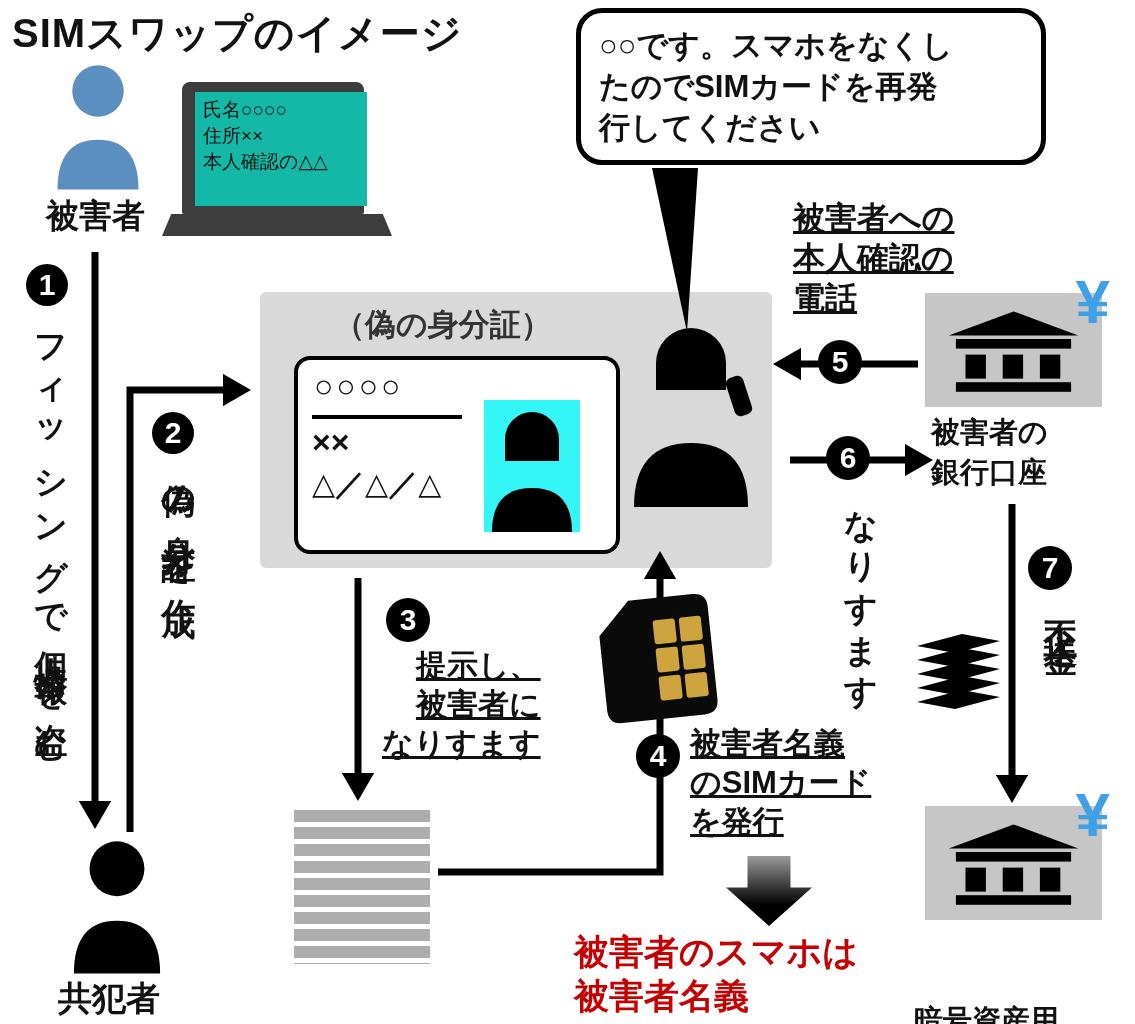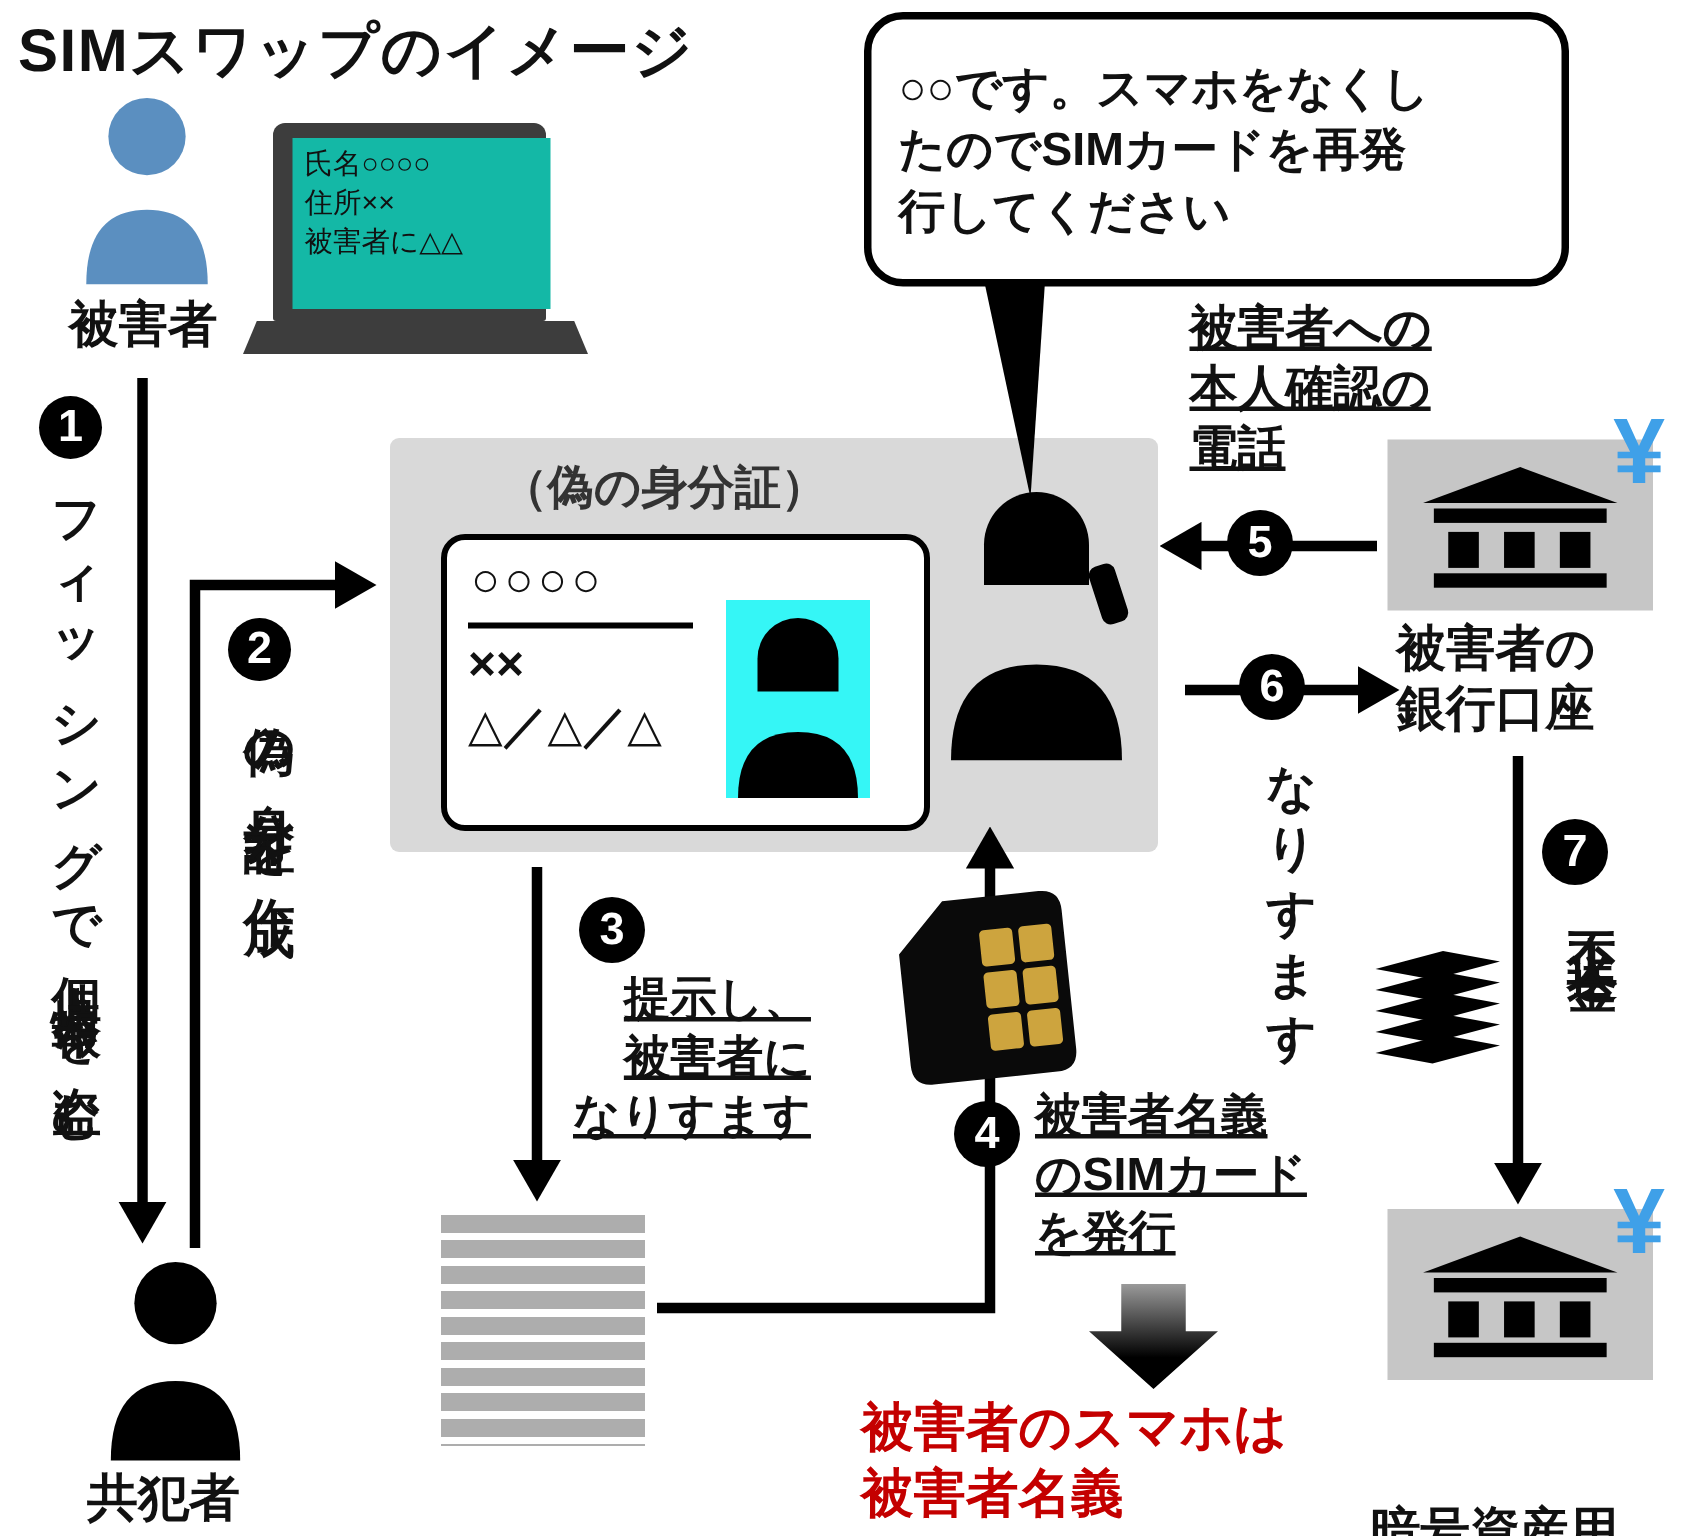--- a/index.html
+++ b/index.html
@@ -13,37 +13,37 @@
   .vtext{writing-mode:vertical-rl;text-orientation:mixed;font-weight:700;white-space:nowrap;}
   .badge{
     width:44px;height:44px;border-radius:50%;background:#000;color:#fff;
     font-size:30px;font-weight:700;display:flex;align-items:center;justify-content:center;
     z-index:6;
   }
   .step-text{font-size:31px;font-weight:700;line-height:39px;white-space:nowrap;text-decoration:underline;}
   .step-text span{display:block;}
   .bubble{
     width:424px;border:5px solid #000;border-radius:26px;background:#fff;
-    padding:25px 18px;font-size:31px;line-height:41px;font-weight:700;z-index:5;
+    padding:12px 18px;font-size:31px;line-height:41px;font-weight:700;z-index:5;
   }
   .bubble span{display:block;white-space:nowrap;}
   .panel{background:#d9d9d9;border-radius:6px;z-index:1;}
   .panel-caption{font-size:31px;font-weight:700;color:#333;white-space:nowrap;}
   .idcard{background:#fff;border:4px solid #000;border-radius:16px;}
   .card-line{font-size:32px;font-weight:700;white-space:nowrap;}
   .card-rule{background:#000;height:4px;}
   .photo{background:#35f6f6;overflow:hidden;}
   .overlay{position:absolute;left:0;top:0;z-index:3;pointer-events:none;}
   .icon{z-index:4;}
   .graybox{background:#c6c6c6;z-index:2;}
   .yen{
     position:absolute;right:-8px;top:-22px;font-size:62px;font-weight:800;
     color:#3fa0e8;line-height:1;z-index:5;
   }
-  .bank-label{font-size:33px;font-weight:700;line-height:40px;white-space:nowrap;}
+  .bank-label{font-size:29px;font-weight:700;line-height:40px;white-space:nowrap;}
   .bank-label span{display:block;}
   .shop-icon{
     background:repeating-linear-gradient(to bottom,#adadad 0 12px,#ffffff 12px 17px);
     z-index:2;
   }
   .laptop-screen{background:#3d3d3d;border-radius:8px 8px 2px 2px;}
   .laptop-inner{background:#14b8a6;font-size:19px;line-height:26px;font-weight:500;padding:5px 8px;white-space:nowrap;}
   .laptop-inner span{display:block;}
   .laptop-base{background:#3d3d3d;clip-path:polygon(4% 0,96% 0,100% 100%,0 100%);}
   .down-arrow{
@@ -65,21 +65,21 @@
     <circle cx="50" cy="31" r="28" fill="#5b8fc0"></circle>
     <path d="M6,138 q0,-54 44,-54 q44,0 44,54 z" fill="#5b8fc0"></path>
   </svg>
   <div class="abs lbl" style="left:46px;top:194px;font-weight:600;">被害者</div>
 
   <div class="abs" style="left:162px;top:82px;width:230px;height:158px;">
     <div class="abs laptop-screen" style="left:20px;top:0;width:182px;height:132px;">
       <div class="abs laptop-inner" style="left:13px;top:10px;width:156px;height:104px;">
         <span>氏名○○○○</span>
         <span>住所××</span>
-        <span>被害者に△△</span>
+        <span>本人確認の△△</span>
       </div>
     </div>
     <div class="abs laptop-base" style="left:0;top:132px;width:230px;height:22px;"></div>
   </div>
 
   <div class="abs bubble" style="left:576px;top:8px;">
     <span>○○です。スマホをなくし</span>
     <span>たのでSIMカードを再発</span>
     <span>行してください</span>
   </div>

